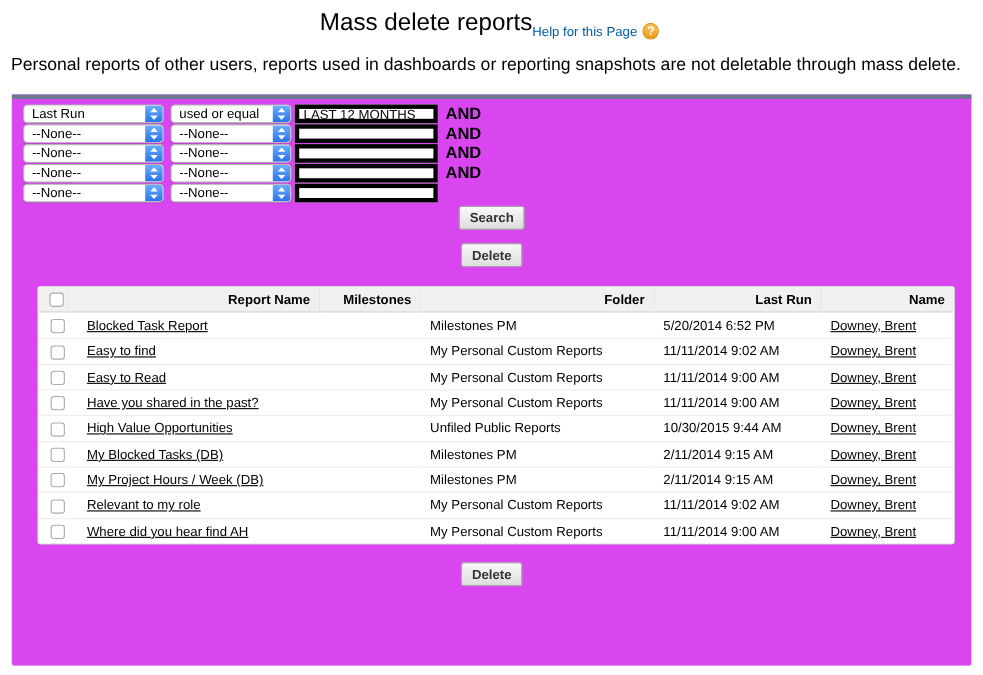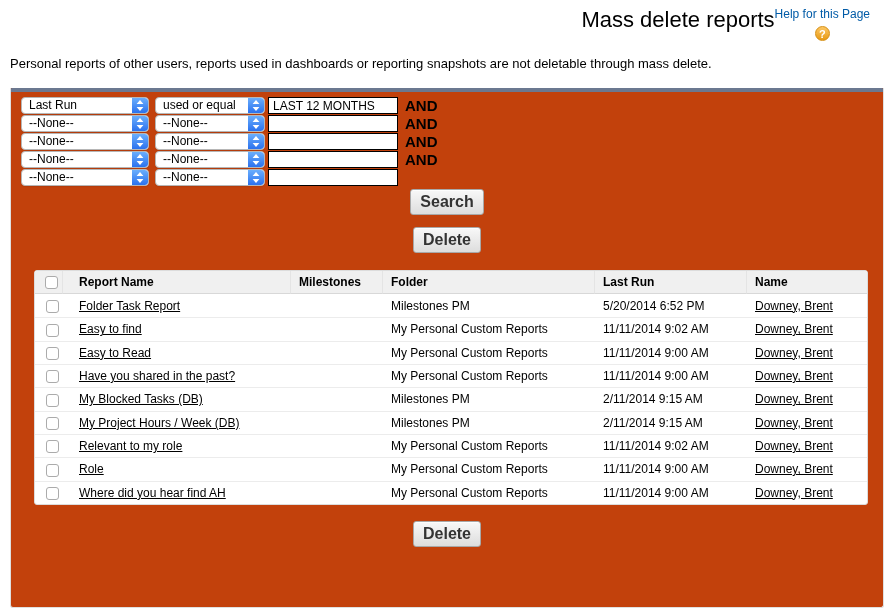--- a/index.html
+++ b/index.html
@@ -1,69 +1,69 @@
 <!DOCTYPE html>
 <html><head>
 <meta charset="utf-8">
 <style>
   * { box-sizing: border-box; margin: 0; padding: 0; }
   html, body { width: 894px; height: 614px; background: #ffffff; overflow: hidden;
     font-family: "Liberation Sans", "DejaVu Sans", sans-serif; color: #000; }
 
   
-  .top-header { display: flex; justify-content: flex-end; align-items: flex-start;
-    padding: 7px 24px 0 10px; }
+  .top-header { display: flex; justify-content: center; align-items: flex-start;
+    padding: 7px 14px 0 10px; }
   h1.page-title { font-size: 22px; font-weight: 400; color: #000; letter-spacing: 0; }
-  .help-link { display: flex; align-items: center; gap: 5px; margin-top: 0;
-    color: #015ba7; font-size: 12px; text-decoration: none; cursor: pointer; flex-direction: column; }
+  .help-link { display: flex; align-items: center; gap: 5px; margin-top: 14px;
+    color: #015ba7; font-size: 12px; text-decoration: none; cursor: pointer; }
   .help-icon { display: inline-flex; align-items: center; justify-content: center;
     width: 15px; height: 15px; border-radius: 50%;
     background: linear-gradient(#fdc763, #e89a14); border: 1px solid #d68f12;
     color: #fff; font-size: 11px; font-weight: bold; }
 
-  .page-desc { font-size: 13px; color: #000; margin: 15px 10px 0 10px; }
+  .page-desc { font-size: 16px; color: #000; margin: 15px 10px 0 10px; }
 
   
   .panel { margin: 17px 10px 0 10px; width: 874px; height: 520px;
-    background: #c2410c; border: 1px solid #e0e0e0; border-top: none; border-radius: 0 0 3px 3px; }
+    background: #d946ef; border: 1px solid #e0e0e0; border-top: none; border-radius: 0 0 3px 3px; }
   .panel-topbar { height: 4px; background: #6b7890; border-radius: 1px 1px 0 0; }
   .panel-body { padding: 5px 10px 10px 10px; }
 
   
   .filter-row { display: flex; align-items: center; margin-bottom: 1px; }
   .sel { position: relative; height: 17px; background: #fff; border: 1px solid #b6b6b6;
     border-radius: 4px; font-size: 12px; line-height: 15px; padding: 0 20px 0 7px;
     box-shadow: 0 1px 1px rgba(0,0,0,.08); cursor: default; display: flex; align-items: center;
     overflow: hidden; white-space: nowrap; }
   .sel-field { width: 128px; margin-right: 6px; }
   .sel-op { width: 110px; margin-right: 3px; }
   .stepper { position: absolute; top: 0; right: 0; bottom: 0; width: 16px;
     background: linear-gradient(#6aaefd, #2b72ee); border-radius: 0 3px 3px 0;
     display: flex; align-items: center; justify-content: center; }
-  .filter-input { width: 130px; height: 17px; border: 1px solid #000000; background: #fff;
+  .filter-input { width: 130px; height: 17px; border: 4px solid #000000; background: #fff;
     font-size: 12px; padding: 0 4px; font-family: "Liberation Sans", sans-serif; }
   .and-label { font-size: 15px; font-weight: bold; margin-left: 7px; }
 
   
   .btn-row { text-align: center; }
   .btn-row.search { margin-top: 3px; }
   .btn-row.del-top { margin-top: 12px; }
   .btn-row.del-bottom { margin-top: 16px; }
-  .btn { font-family: "Liberation Sans", sans-serif; font-size: 16px; font-weight: bold;
+  .btn { font-family: "Liberation Sans", sans-serif; font-size: 12px; font-weight: bold;
     color: #333; padding: 3px 9px; border: 1px solid #a8a8a8; border-radius: 3px;
     background: linear-gradient(#f8f8f8, #dddddd); cursor: pointer;
     box-shadow: inset 0 1px 0 rgba(255,255,255,.7); }
 
   
   table.reports { border-collapse: separate; border-spacing: 0; margin: 17px 0 0 13px;
     width: 832px; background: #fff; border: 1px solid #dcdcdc; border-radius: 3px;
     font-size: 12px; table-layout: fixed; }
   col.c-cb { width: 28px; } col.c-report { width: 228px; } col.c-desc { width: 92px; }
   col.c-folder { width: 212px; } col.c-lastrun { width: 152px; } col.c-name { width: 120px; }
-  th { background: #f0f0f0; font-weight: bold; text-align: left; color: #000;
+  th { background: #f0f0f0; font-weight: bold; text-align: right; color: #000;
     padding: 4px 8px; height: 23px; border-bottom: 1px solid #d8d8d8;
     border-right: 1px solid #e4e4e4; white-space: nowrap; overflow: hidden; }
   th:last-child { border-right: none; }
   td { padding: 4px 8px; height: 23px; border-top: 1px solid #ececec;
     white-space: nowrap; overflow: hidden; }
   tbody tr:first-child td { border-top: none; }
   th.col-report, td.col-report { padding-left: 16px; }
   .cb-cell { text-align: center; padding: 4px 0 4px 6px; }
   input.cb { -webkit-appearance: none; appearance: none; width: 13px; height: 13px;
     border: 1px solid #ababab; border-radius: 3px; background: #fff; vertical-align: middle;
@@ -228,21 +228,21 @@
           <th class="col-report">Report Name</th>
           <th>Milestones</th>
           <th>Folder</th>
           <th>Last Run</th>
           <th>Name</th>
         </tr>
       </thead>
       <tbody>
         <tr>
           <td class="cb-cell"><input type="checkbox" class="cb" style=""></td>
-          <td class="col-report"><a class="row-link">Folder Task Report</a></td>
+          <td class="col-report"><a class="row-link">Blocked Task Report</a></td>
           <td></td>
           <td>Milestones PM</td>
           <td>5/20/2014 6:52 PM</td>
           <td><a class="row-link">Downey, Brent</a></td>
         </tr>
         <tr>
           <td class="cb-cell"><input type="checkbox" class="cb" style=""></td>
           <td class="col-report"><a class="row-link">Easy to find</a></td>
           <td></td>
           <td>My Personal Custom Reports</td>
@@ -260,48 +260,48 @@
         <tr>
           <td class="cb-cell"><input type="checkbox" class="cb" style=""></td>
           <td class="col-report"><a class="row-link">Have you shared in the past?</a></td>
           <td></td>
           <td>My Personal Custom Reports</td>
           <td>11/11/2014 9:00 AM</td>
           <td><a class="row-link">Downey, Brent</a></td>
         </tr>
         <tr>
           <td class="cb-cell"><input type="checkbox" class="cb" style=""></td>
+          <td class="col-report"><a class="row-link">High Value Opportunities</a></td>
+          <td></td>
+          <td>Unfiled Public Reports</td>
+          <td>10/30/2015 9:44 AM</td>
+          <td><a class="row-link">Downey, Brent</a></td>
+        </tr>
+        <tr>
+          <td class="cb-cell"><input type="checkbox" class="cb" style=""></td>
           <td class="col-report"><a class="row-link">My Blocked Tasks (DB)</a></td>
           <td></td>
           <td>Milestones PM</td>
           <td>2/11/2014 9:15 AM</td>
           <td><a class="row-link">Downey, Brent</a></td>
         </tr>
         <tr>
           <td class="cb-cell"><input type="checkbox" class="cb" style=""></td>
           <td class="col-report"><a class="row-link">My Project Hours / Week (DB)</a></td>
           <td></td>
           <td>Milestones PM</td>
           <td>2/11/2014 9:15 AM</td>
           <td><a class="row-link">Downey, Brent</a></td>
         </tr>
         <tr>
           <td class="cb-cell"><input type="checkbox" class="cb" style=""></td>
           <td class="col-report"><a class="row-link">Relevant to my role</a></td>
           <td></td>
           <td>My Personal Custom Reports</td>
           <td>11/11/2014 9:02 AM</td>
-          <td><a class="row-link">Downey, Brent</a></td>
-        </tr>
-        <tr>
-          <td class="cb-cell"><input type="checkbox" class="cb" style=""></td>
-          <td class="col-report"><a class="row-link">Role</a></td>
-          <td></td>
-          <td>My Personal Custom Reports</td>
-          <td>11/11/2014 9:00 AM</td>
           <td><a class="row-link">Downey, Brent</a></td>
         </tr>
         <tr>
           <td class="cb-cell"><input type="checkbox" class="cb" style=""></td>
           <td class="col-report"><a class="row-link">Where did you hear find AH</a></td>
           <td></td>
           <td>My Personal Custom Reports</td>
           <td>11/11/2014 9:00 AM</td>
           <td><a class="row-link">Downey, Brent</a></td>
         </tr>

